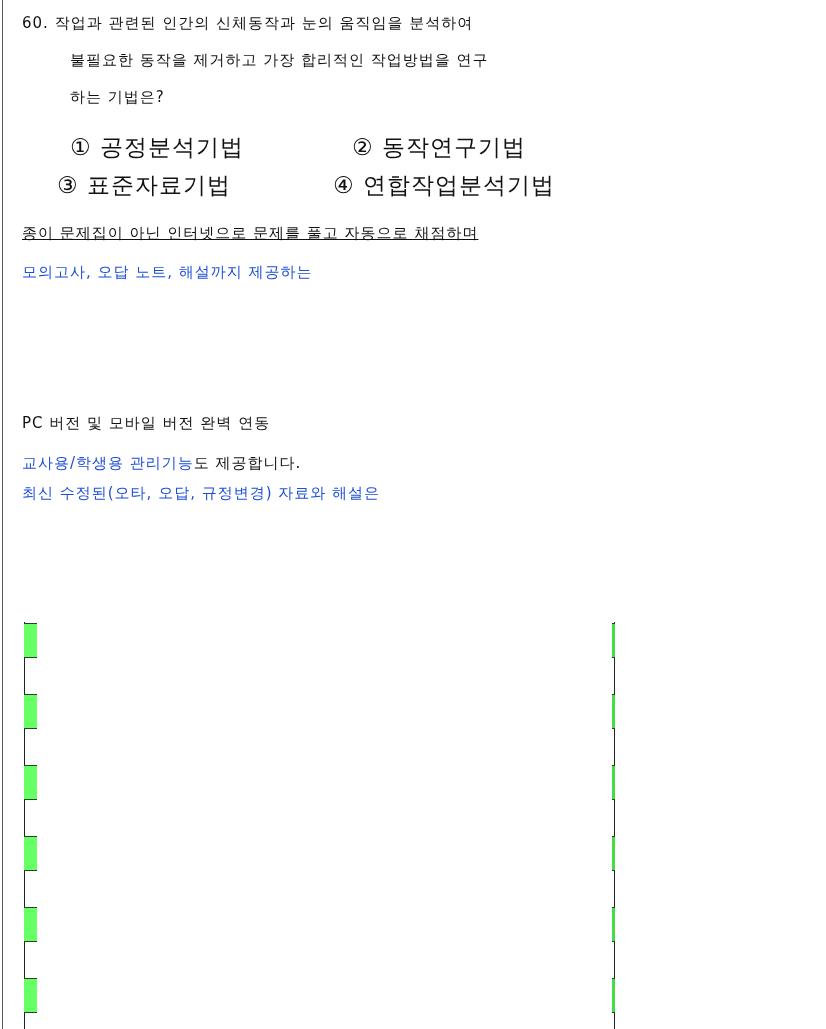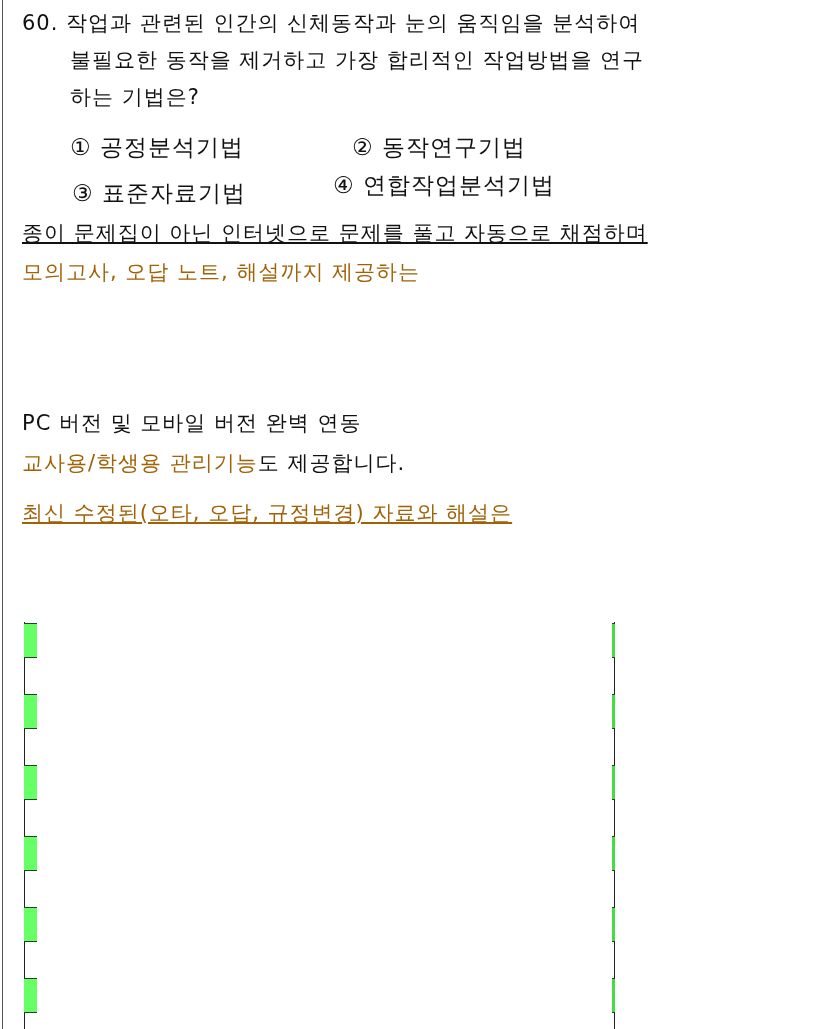--- a/index.html
+++ b/index.html
@@ -1,21 +1,21 @@
 <!DOCTYPE html>
 <html><head>
   <meta charset="utf-8">
   <style>
     html, body { margin: 0; padding: 0; background: #ffffff; }
     body { width: 826px; height: 1029px; overflow: hidden; position: relative;
            font-family: "DejaVu Sans", "Liberation Sans", sans-serif; color: #111; }
     .page-border { position: absolute; left: 2px; top: 0; width: 1px; height: 1029px; background: #555; }
-    .line { position: absolute; left: 22px; font-size: 21px; letter-spacing: 1px; white-space: nowrap; line-height: 26px; }
+    .line { position: absolute; left: 22px; font-size: 15px; letter-spacing: 1px; white-space: nowrap; line-height: 26px; }
     .indent { left: 70px; text-align: center; }
-    .red { color: #a16207; }
+    .red { color: #1d4ed8; }
     .choice { position: absolute; font-size: 23px; letter-spacing: 1px; white-space: nowrap; line-height: 26px; }
     .frame-left { position: absolute; left: 24px; top: 622px; width: 1px; height: 407px; background: #222; }
     .frame-right { position: absolute; left: 614px; top: 622px; width: 1px; height: 407px; background: #222; }
     .bar-l { position: absolute; left: 24px; width: 13px; height: 35px; background: #66ff66;
              border-top: 1px solid #224422; border-bottom: 1px solid #224422; box-sizing: border-box; }
     .bar-r { position: absolute; left: 612px; width: 3px; height: 35px; background: #44dd44;
              border-top: 1px solid #224422; border-bottom: 1px solid #224422; box-sizing: border-box; }
   </style>
 </head>
 <body>
@@ -30,36 +30,36 @@
 <div class="line indent" style="top:84px;">하는 기법은?</div>
 
 <div class="choice" style="left:70px; top:134px;">
   <span>①</span>
   <span>공정분석기법</span>
 </div>
 <div class="choice" style="left:352px; top:134px;">
   <span>②</span>
   <span>동작연구기법</span>
 </div>
-<div class="choice" style="left:72px; top:172px;margin-top:8px;">
+<div class="choice" style="left:57px; top:172px;">
   <span>③</span>
   <span>표준자료기법</span>
 </div>
 <div class="choice" style="left:333px; top:172px;">
   <span>④</span>
   <span>연합작업분석기법</span>
 </div>
 
 <div class="line" style="top:220px;text-decoration:underline;">종이 문제집이 아닌 인터넷으로 문제를 풀고 자동으로 채점하며</div>
 <div class="line red" style="top:259px;">모의고사, 오답 노트, 해설까지 제공하는</div>
 <div class="line" style="top:410px;">PC 버전 및 모바일 버전 완벽 연동</div>
 <div class="line" style="top:450px;">
   <span class="red">교사용/학생용 관리기능</span><span>도 제공합니다.</span>
 </div>
-<div class="line red" style="top:500px;text-decoration:underline;">최신 수정된(오타, 오답, 규정변경) 자료와 해설은</div>
+<div class="line red" style="top:480px;">최신 수정된(오타, 오답, 규정변경) 자료와 해설은</div>
 
 <div class="frame-left"></div>
 <div class="frame-right"></div>
 
 <div class="bar-l" style="top:623px;"></div>
 <div class="bar-l" style="top:694px;"></div>
 <div class="bar-l" style="top:765px;"></div>
 <div class="bar-l" style="top:836px;"></div>
 <div class="bar-l" style="top:907px;"></div>
 <div class="bar-l" style="top:978px;"></div>

